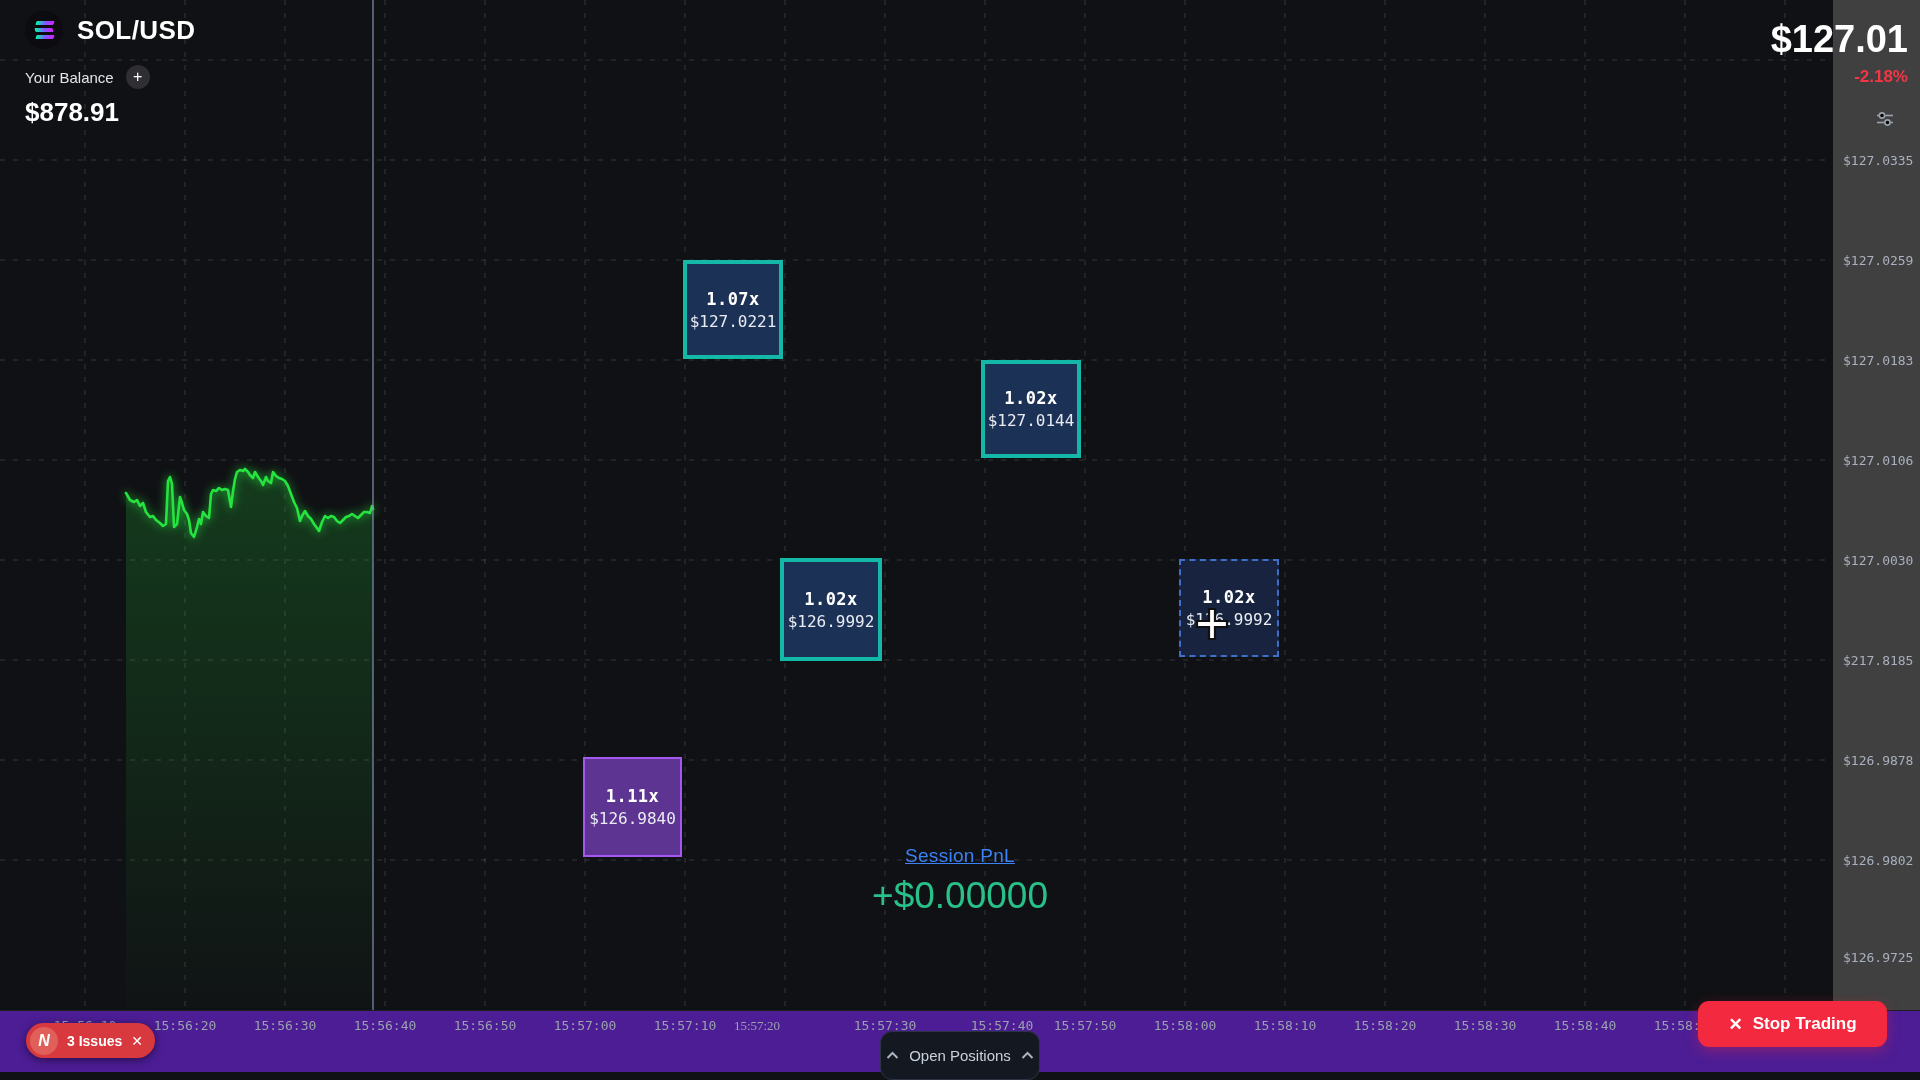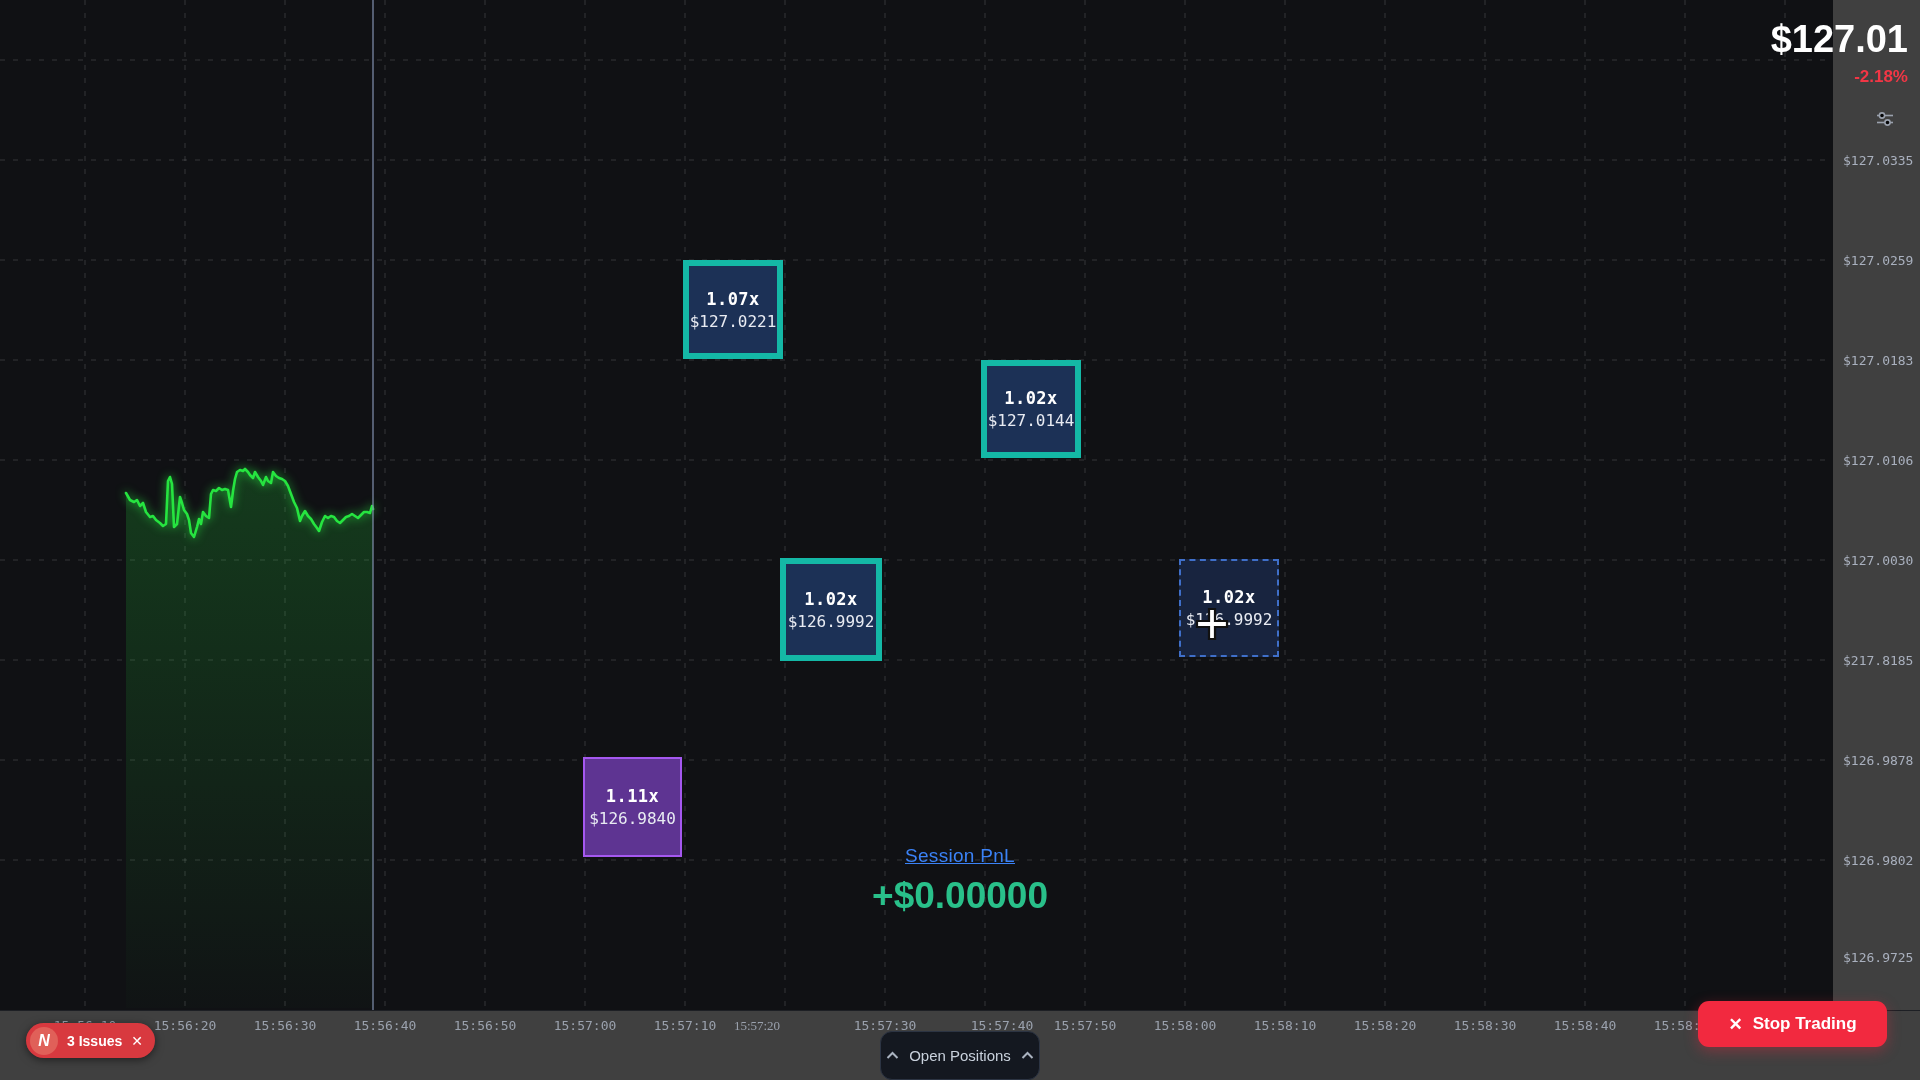--- a/index.html
+++ b/index.html
@@ -10,21 +10,21 @@
   
   #plot { position:absolute; left:0; top:0; width:1920px; height:1010px; cursor:crosshair; }
   #grid-svg { position:absolute; left:0; top:0; }
 
   
   .bet-box { position:absolute; display:flex; flex-direction:column; align-items:center;
              justify-content:center; gap:3px; font-family:"DejaVu Sans Mono", monospace;
              text-align:center; z-index:5; cursor:pointer; }
   .bet-box .mult  { font-size:17px; font-weight:bold; color:#ffffff; letter-spacing:.5px; }
   .bet-box .price { font-size:16px; color:#e8ebf2; }
-  .box-solid-blue  { background:#1c3156; border:6px solid #14b8a6; }
+  .box-solid-blue  { background:#1c3156; border:4px solid #14b8a6; }
   .box-dashed-blue { background:#18243f; border:2px dashed #3f6fc9; }
   .box-solid-purple{ background:#5e3492; border:2px solid #a558f0; }
 
   
   #header { position:absolute; left:25px; top:11px; z-index:10; }
   .pair-row { display:flex; align-items:center; gap:14px; }
   .sol-logo { width:38px; height:38px; border-radius:50%; background:#0b0b10;
               display:flex; flex-direction:column; justify-content:center; gap:3px;
               align-items:center; }
   .sol-bar { width:18px; height:4px; border-radius:1px;
@@ -44,30 +44,30 @@
   .ticker-change { font-size:17px; font-weight:bold; color:#f23645; margin-top:6px; }
   #axis-settings { position:absolute; right:26px; top:110px; z-index:12; cursor:pointer; }
 
   
   #price-axis { position:absolute; right:0; top:0; width:87px; height:1010px;
                 background:#404040; z-index:8; }
   .price-tick { position:absolute; left:10px; transform:translateY(-50%);
                 font-family:"DejaVu Sans Mono", monospace; font-size:13px; color:#a9b0be; }
 
   
-  #time-axis { position:absolute; left:0; top:1010px; width:1920px; height:70px;
-               background:#404040; border-top:1px solid #1d1f24; z-index:8; }
+  #time-axis { position:absolute; left:0; top:1010px; width:1920px; height:62px;
+               background:#4c1d95; border-top:1px solid #1d1f24; z-index:8; }
   .time-tick { position:absolute; top:7px; transform:translateX(-50%);
                font-family:"DejaVu Sans Mono", monospace; font-size:13px; color:#9aa1ad; }
 
   
   #session-pnl { position:absolute; left:50%; top:845px; transform:translateX(-50%);
                  text-align:center; z-index:6; }
   .pnl-label { font-size:19px; color:#3b82f6; letter-spacing:.3px;text-decoration:underline; }
-  .pnl-value { font-size:37px; font-weight:bold; color:#29c08a; margin-top:8px; }
+  .pnl-value { font-size:37px; font-weight:normal; color:#29c08a; margin-top:8px; }
 
   
   #issues-badge { position:absolute; left:26px; top:1023px; height:35px; z-index:20;
                   background:#d8393f; border-radius:18px; display:flex; align-items:center;
                   padding:0 12px 0 4px; gap:9px; cursor:pointer;
                   box-shadow:0 2px 8px rgba(0,0,0,.5); }
   .issues-logo { width:28px; height:28px; border-radius:50%; background:#e06059;
                  color:#ffffff; font-weight:bold; font-size:16px; display:flex;
                  align-items:center; justify-content:center; font-style:italic; }
   .issues-text { color:#ffffff; font-size:14px; font-weight:bold; }
@@ -186,20 +186,35 @@
       <span class="time-tick" style="left: 985px; margin-left: 17px;">15:57:40</span>
       <span class="time-tick" style="left: 1085px; text-align: center;">15:57:50</span>
       <span class="time-tick" style="left: 1185px;">15:58:00</span>
       <span class="time-tick" style="left: 1285px;">15:58:10</span>
       <span class="time-tick" style="left: 1385px;">15:58:20</span>
       <span class="time-tick" style="left: 1485px;">15:58:30</span>
       <span class="time-tick" style="left: 1585px;">15:58:40</span>
       <span class="time-tick" style="left: 1685px;">15:58:50</span>
     </div>
 
+  <div id="header">
+    <div class="pair-row">
+      <div class="sol-logo">
+        <div class="sol-bar skew-a"></div>
+        <div class="sol-bar skew-b"></div>
+        <div class="sol-bar skew-a"></div>
+      </div>
+      <div class="pair-title">SOL/USD</div>
+    </div>
+    <div class="balance-row">
+      <span class="balance-label">Your Balance</span>
+      <button class="add-btn">+</button>
+    </div>
+    <div class="balance-value">$878.91</div>
+  </div>
 
   <div id="ticker">
     <div class="ticker-price">$127.01</div>
     <div class="ticker-change">-2.18%</div>
   </div>
   <div id="axis-settings">
     <svg width="18" height="18" viewBox="0 0 18 18">
       <line x1="1" y1="5.5" x2="17" y2="5.5" stroke="#9aa1ad" stroke-width="1.6"></line>
       <circle cx="6" cy="5.5" r="2.6" fill="#040405" stroke="#9aa1ad" stroke-width="1.6"></circle>
       <line x1="1" y1="12.5" x2="17" y2="12.5" stroke="#9aa1ad" stroke-width="1.6"></line>

